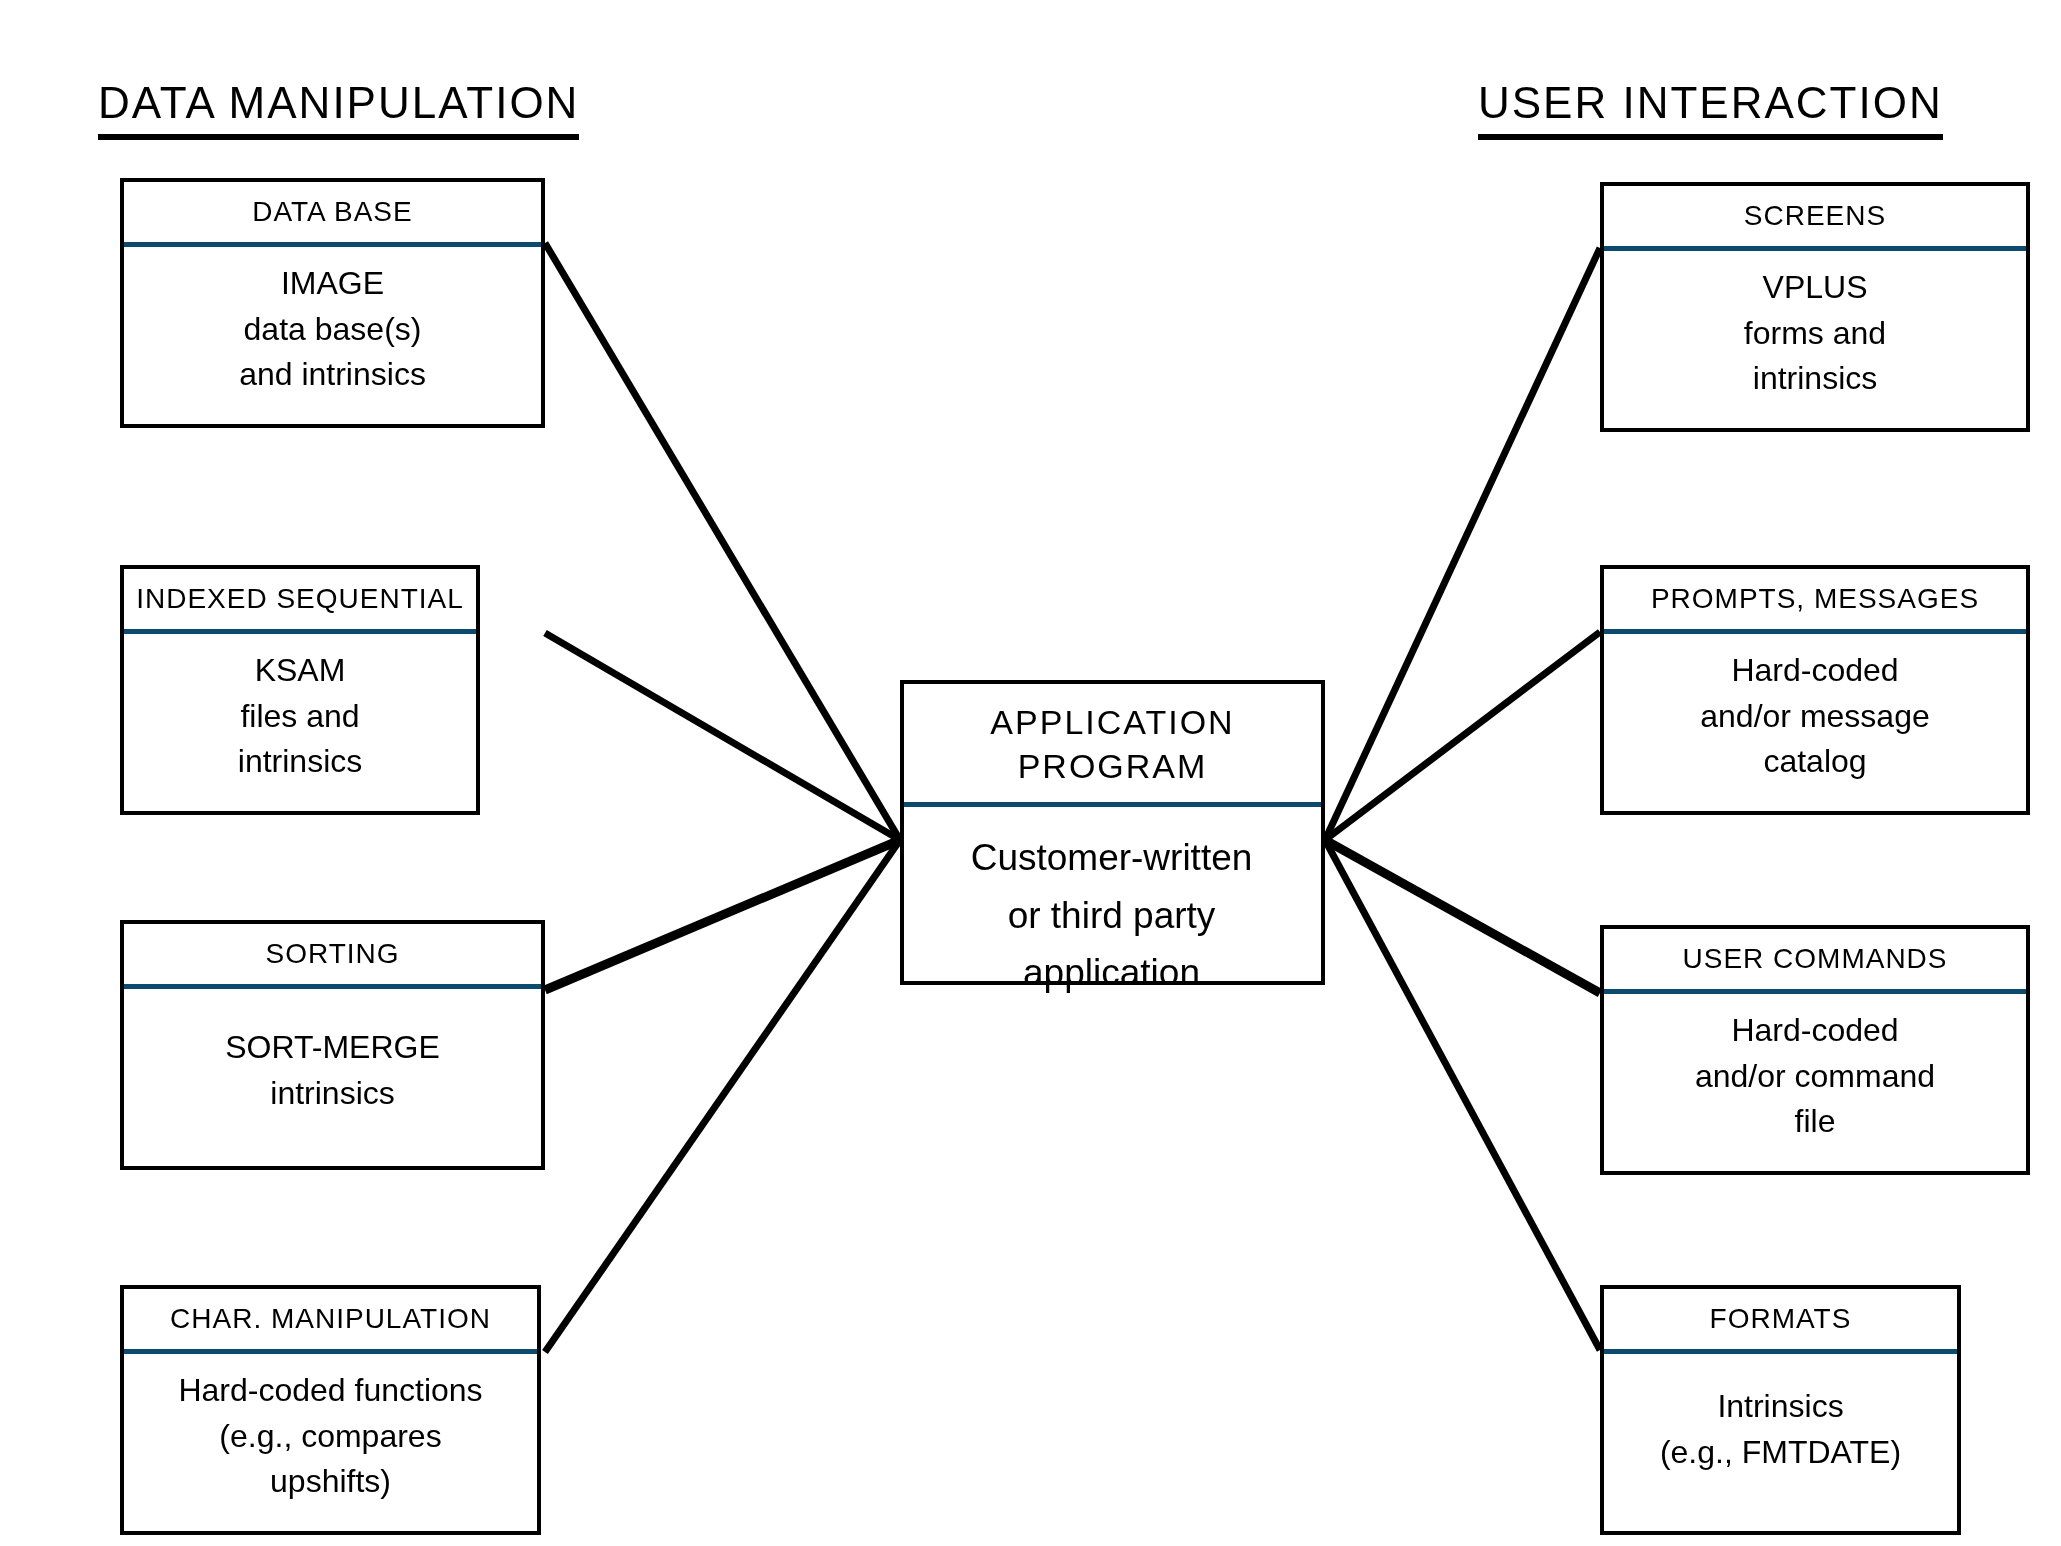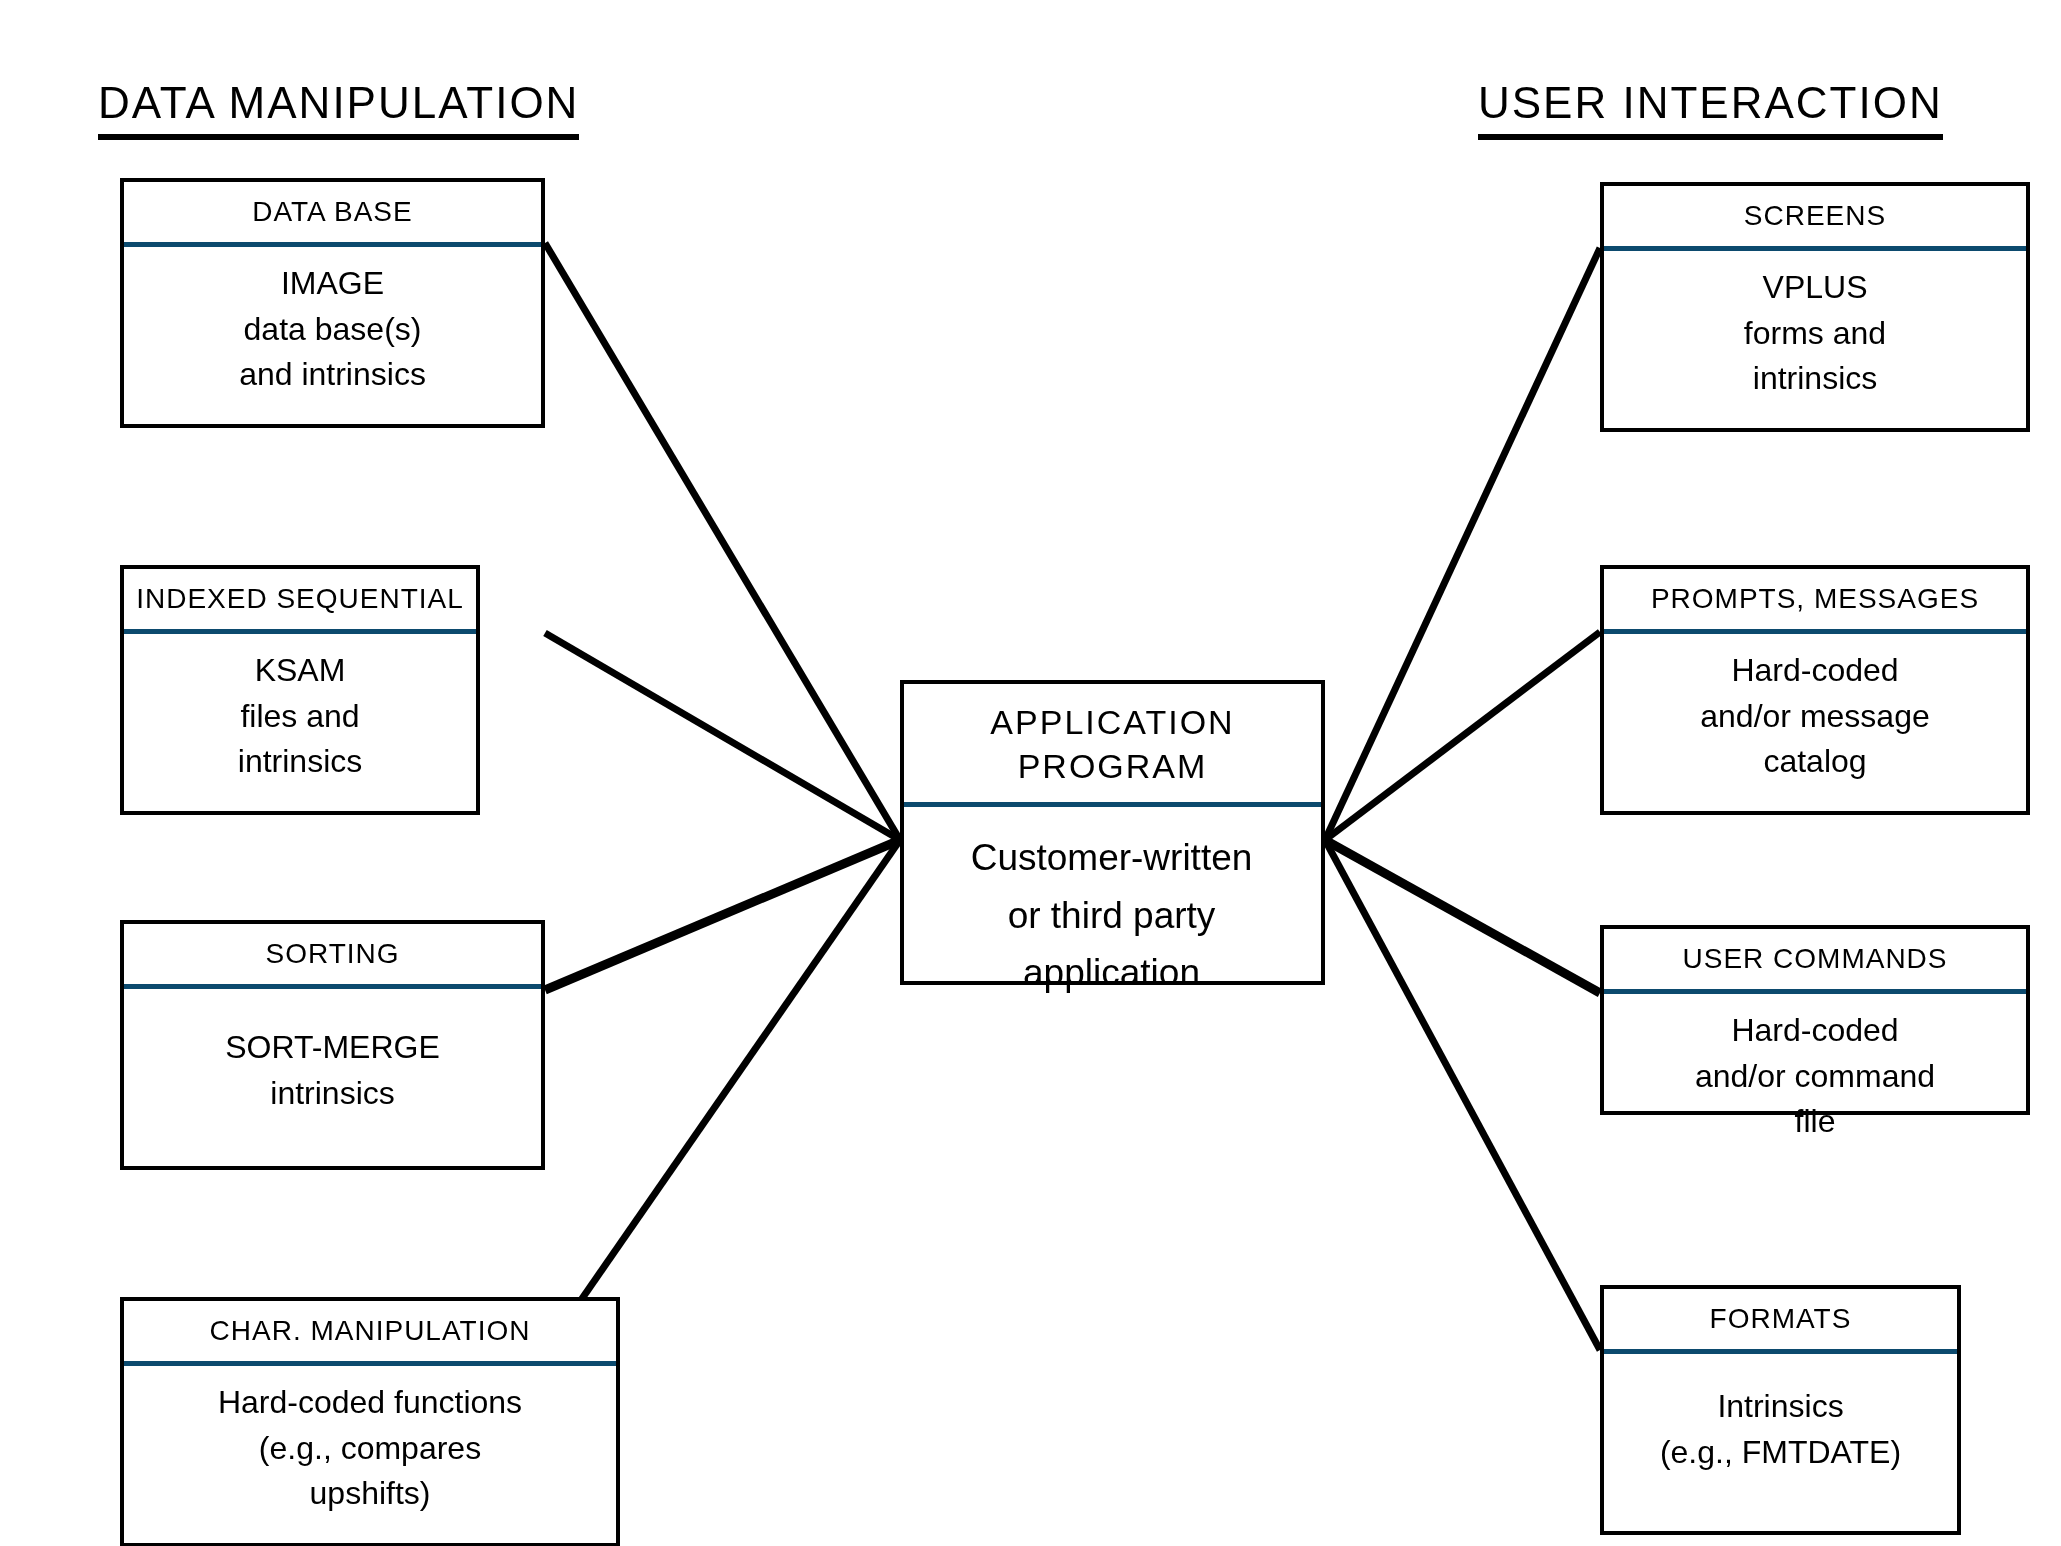--- a/index.html
+++ b/index.html
@@ -107,21 +107,21 @@
   </div>
 
   <div class="node" id="node-l2" style="left:120px;top:920px;width:425px;height:250px;">
     <div class="head">SORTING</div>
     <div class="body" style="padding-top:36px;">
       <span class="line">SORT-MERGE</span>
       <span class="line">intrinsics</span>
     </div>
   </div>
 
-  <div class="node" id="node-l3" style="left:120px;top:1285px;width:500px;height:250px;margin-top:12px;">
+  <div class="node" id="node-l3" style="left:120px;top:1285px;width:421px;height:250px;">
     <div class="head">CHAR. MANIPULATION</div>
     <div class="body">
       <span class="line">Hard-coded functions</span>
       <span class="line">(e.g., compares</span>
       <span class="line">upshifts)</span>
     </div>
   </div>
 
   <div class="node" id="node-center" style="left:900px;top:680px;width:425px;height:305px;">
     <div class="head">
@@ -146,21 +146,21 @@
 
   <div class="node" id="node-r1" style="left:1600px;top:565px;width:430px;height:250px;">
     <div class="head">PROMPTS, MESSAGES</div>
     <div class="body">
       <span class="line">Hard-coded</span>
       <span class="line">and/or message</span>
       <span class="line">catalog</span>
     </div>
   </div>
 
-  <div class="node" id="node-r2" style="left:1600px;top:925px;width:430px;height:190px;">
+  <div class="node" id="node-r2" style="left:1600px;top:925px;width:430px;height:250px;">
     <div class="head">USER COMMANDS</div>
     <div class="body">
       <span class="line">Hard-coded</span>
       <span class="line">and/or command</span>
       <span class="line">file</span>
     </div>
   </div>
 
   <div class="node" id="node-r3" style="left:1600px;top:1285px;width:361px;height:250px;">
     <div class="head">FORMATS</div>

